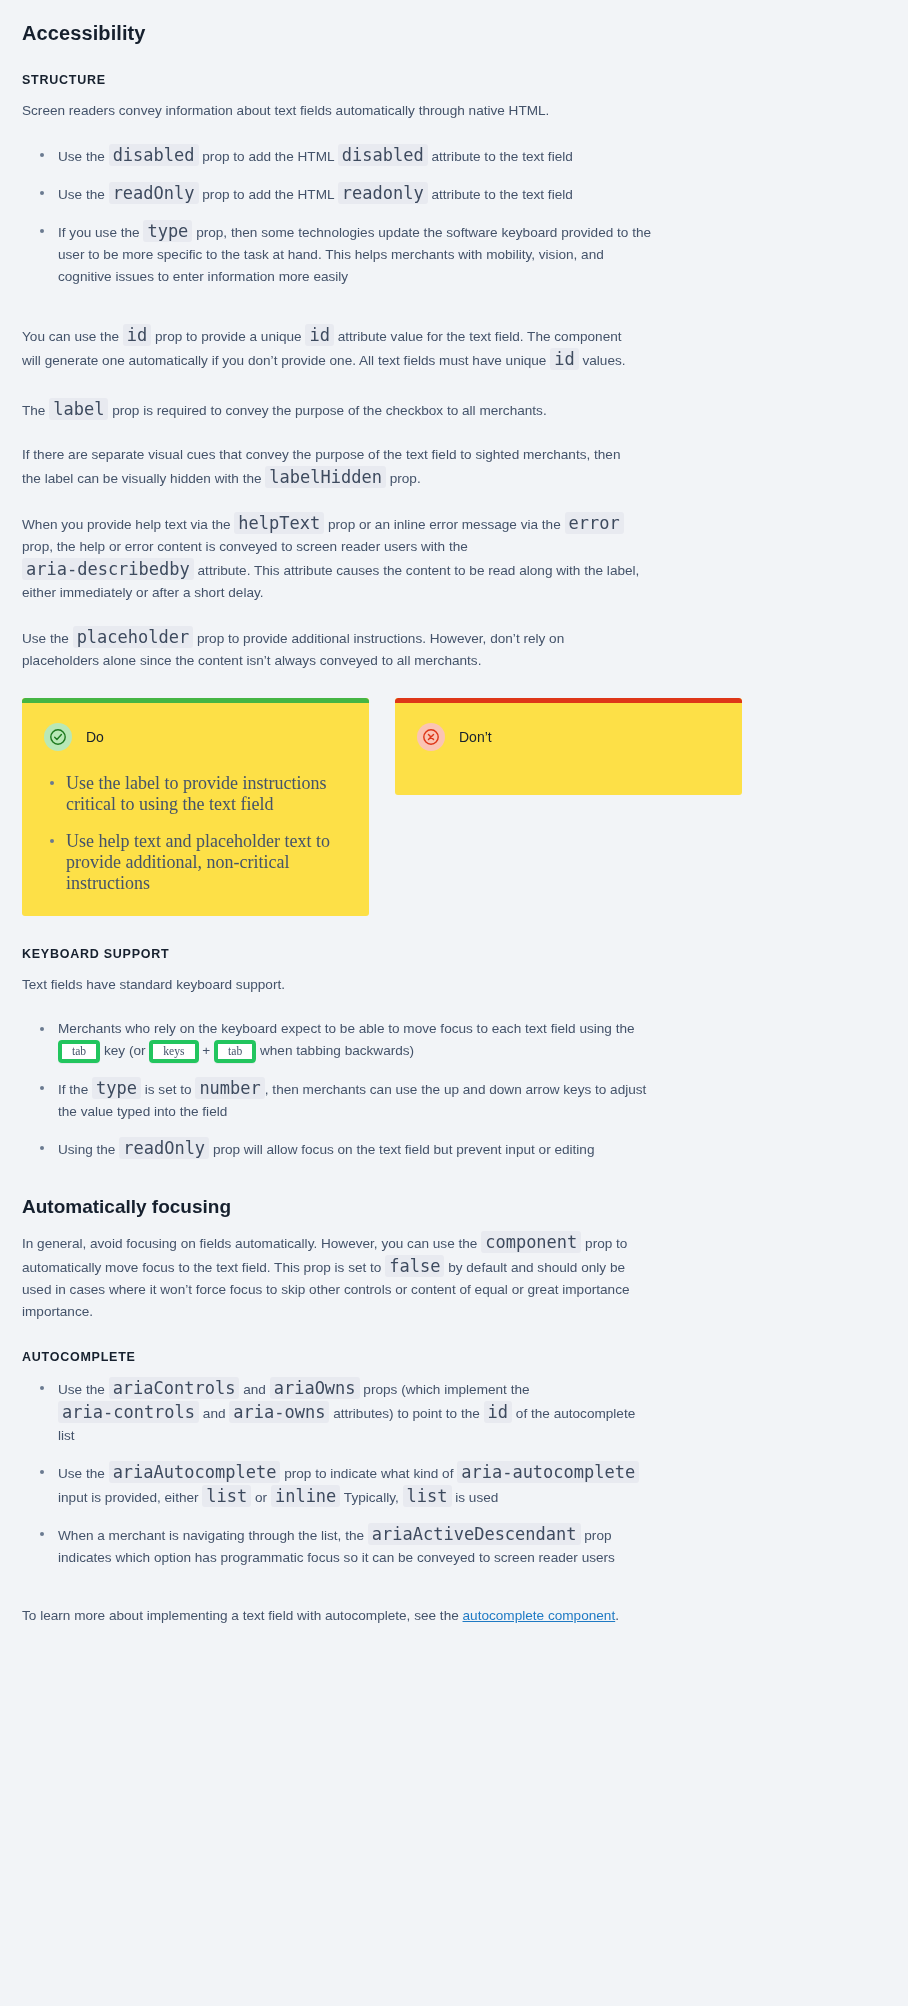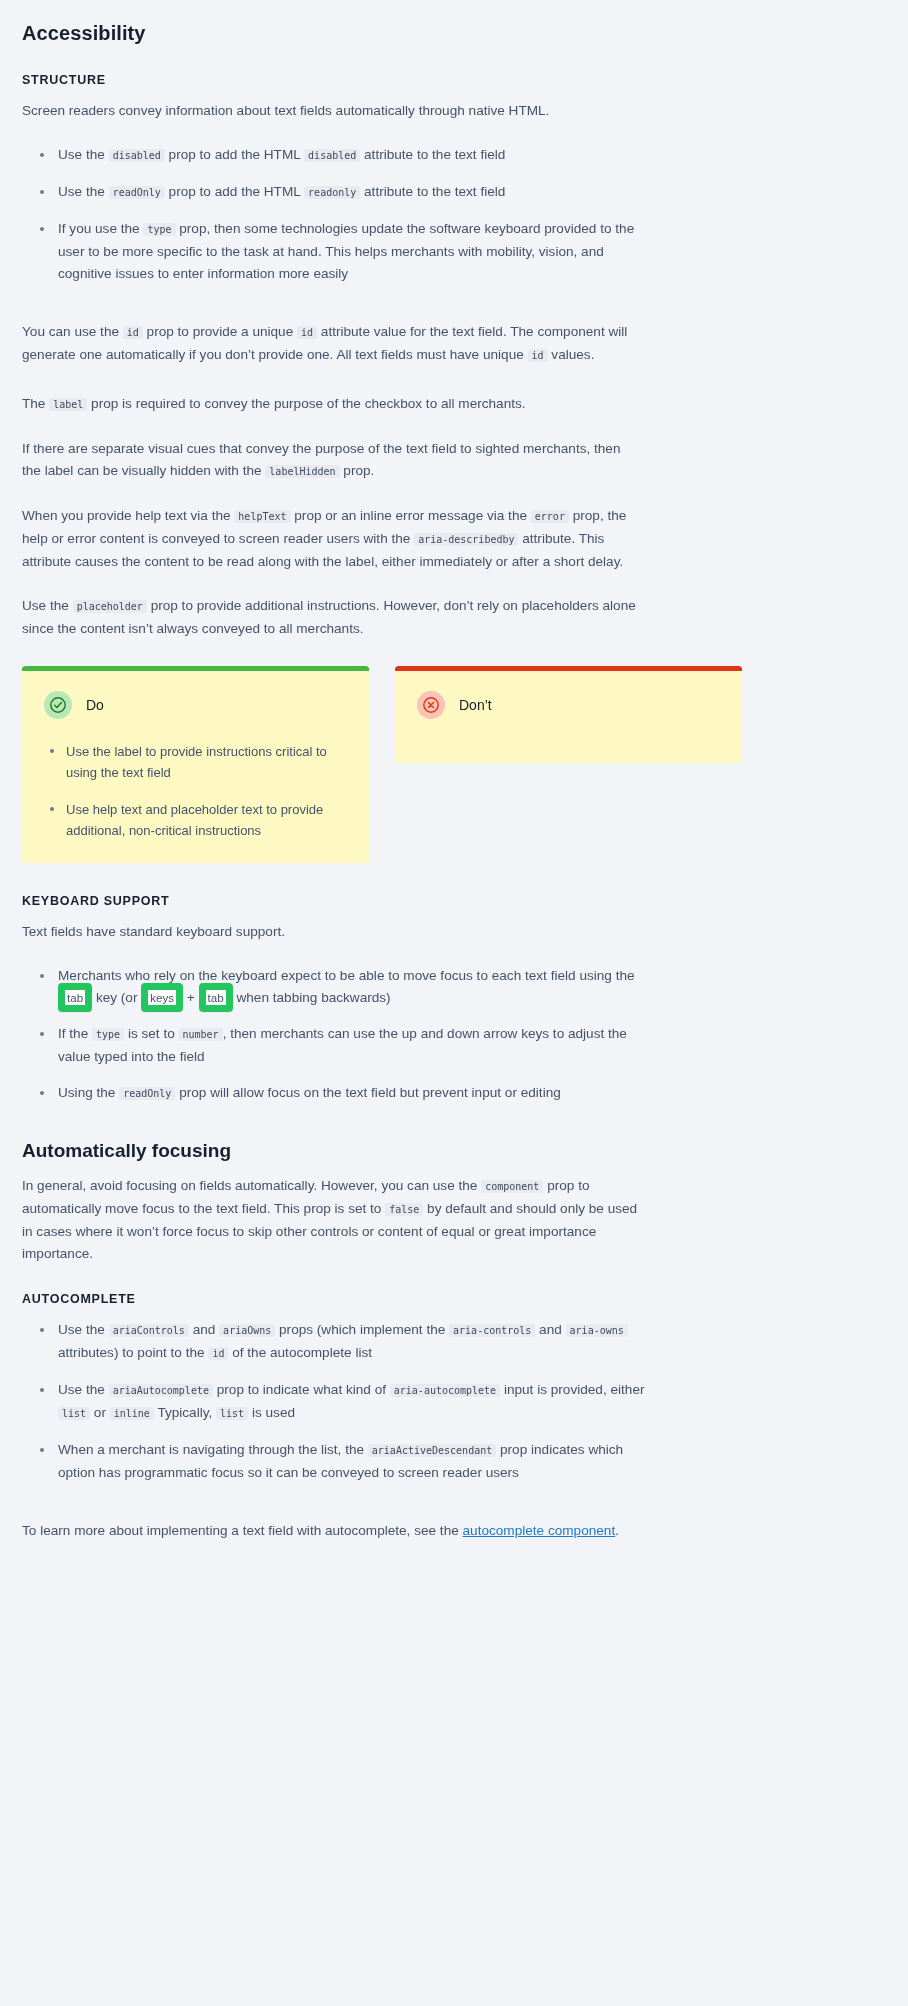--- a/index.html
+++ b/index.html
@@ -73,51 +73,51 @@
     position: absolute;
     left: 18px;
     top: 9px;
     width: 4px;
     height: 4px;
     border-radius: 50%;
     background: #6b7a90;
   }
   code.inline-code {
     font-family: "DejaVu Sans Mono", monospace;
-    font-size: 10px;
+    font-size: 17px;
     background: #e8eaf0;
     color: #3d4a5e;
     border-radius: 3px;
     padding: 1px 4px;
     white-space: nowrap;
   }
   kbd.key-chip {
-    font-family: Liberation Sans, sans-serif;
+    font-family: Liberation Serif, serif;
     font-size: 11.6px;
     background: #ffffff;
     color: #44536a;
-    border: 7px solid #22c55e;
+    border: 4px solid #22c55e;
     border-radius: 4px;
-    padding: 1px 2px;
+    padding: 1px 10px;
     white-space: nowrap;
     box-shadow: 0 1px 0 rgba(22,29,37,0.05);
   }
   .spacer-lg { height: 14px; }
   .section { margin-bottom: 26px; }
 
   
   .guidance-row {
     display: flex;
     gap: 26px;
     margin: 10px 0 30px 0;
     align-items: flex-start;
   }
   .guidance-card {
     flex: 1 1 0;
-    background: #fef9c3;
+    background: #fde047;
     border-radius: 3px;
     overflow: hidden;
     box-sizing: border-box;
   }
   .guidance-card .accent-bar {
     height: 5px;
     width: 100%;
     border-radius: 3px 3px 0 0;
   }
   .guidance-card .card-body {
@@ -147,24 +147,25 @@
     font-weight: 400;
   }
   .card-body ul.card-bullets {
     list-style: none;
     margin: 0;
     padding: 0;
   }
   .card-body ul.card-bullets > li {
     position: relative;
     padding-left: 22px;
-    font-size: 13px;
+    font-size: 18px;
     line-height: 21px;
     color: #44536a;
     margin-bottom: 16px;
+    font-family: Liberation Serif, serif;
   }
   .card-body ul.card-bullets > li:last-child { margin-bottom: 0; }
   .card-body ul.card-bullets > li::before {
     content: "";
     position: absolute;
     left: 6px;
     top: 8px;
     width: 4px;
     height: 4px;
     border-radius: 50%;

